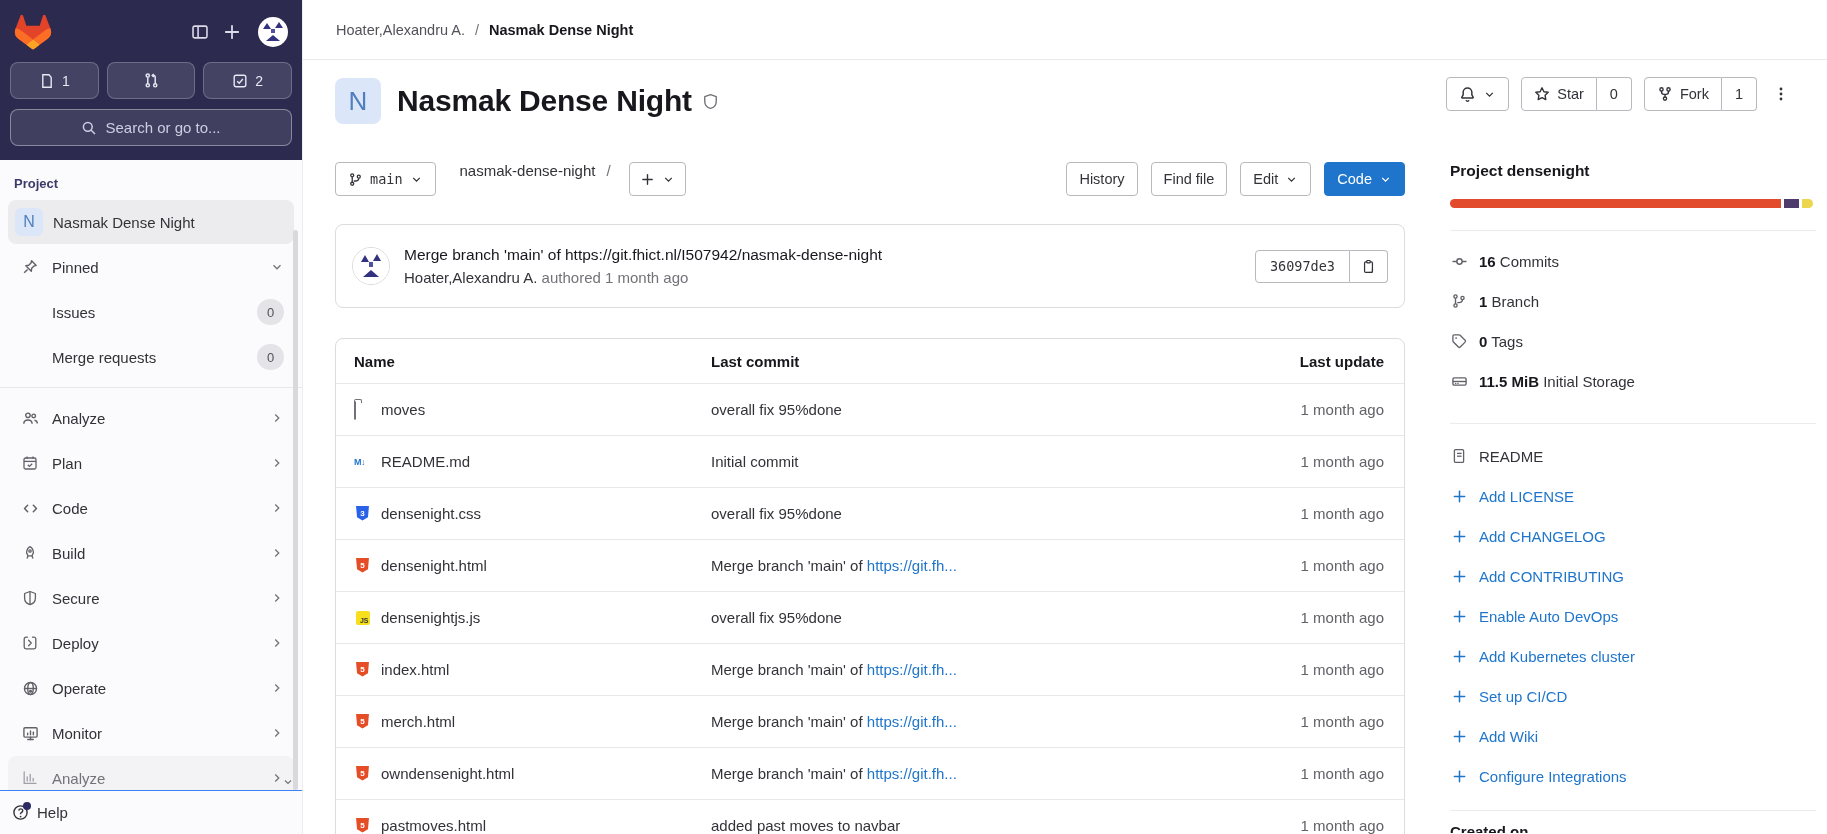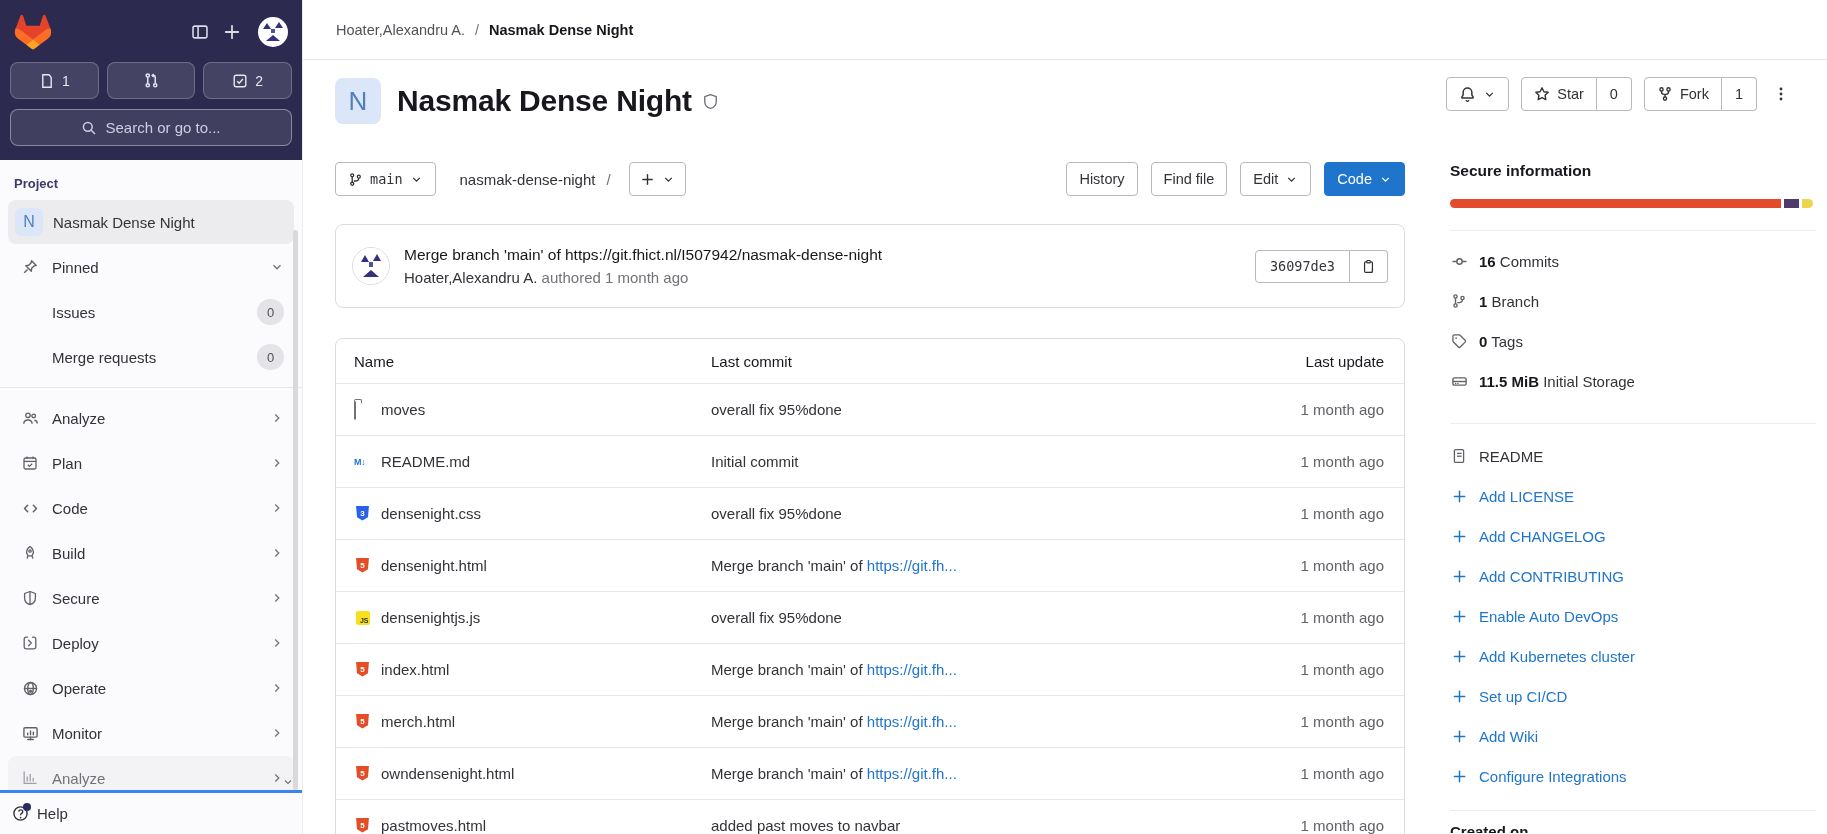--- a/index.html
+++ b/index.html
@@ -38,21 +38,21 @@
     font-size:13px; display:flex; align-items:center; justify-content:center; padding:0 8px; }
   .chev { color:#737278; }
   .proj-badge { width:28px; height:28px; border-radius:6px; background:#dbe7f8; color:#4f7fbe;
     font-size:16px; display:flex; align-items:center; justify-content:center; margin-left:-3px; }
   .sb-divider { border:none; border-top:1px solid #e7e7ea; margin:8px 0; }
   .sb-item.muted { background:#f3f3f6; color:#737278; }
   .sb-item.muted .ic { color:#a0a0a6; }
   .sb-scrollbar { position:absolute; right:4px; top:30px; width:5px; height:560px;
     background:#d9d9dd; border-radius:3px; }
   .sb-scroll-chev { position:absolute; right:8px; bottom:46px; color:#737278; }
-  .sb-help { position:absolute; left:0; bottom:0; width:100%; height:44px; border-top:3px solid #3b82f6;
+  .sb-help { position:absolute; left:0; bottom:0; width:100%; height:44px; border-top:1px solid #3b82f6;
     display:flex; align-items:center; padding:0 12px; gap:8px; font-size:15px; background:#fbfafd; cursor:pointer; }
   .help-ic { position:relative; color:#333238; }
   .help-dot { position:absolute; right:-2px; top:-2px; width:8px; height:8px; border-radius:50%; background:#2b2a63; }
 
   
   .top-strip { position:absolute; left:303px; right:0; top:0; height:60px;
     border-bottom:1px solid #e9e9ec; display:flex; align-items:center; padding-left:33px;
     font-size:14.5px; background:#fff; }
   .crumb-parent { color:#535158; cursor:pointer; }
   .crumb-sep { color:#737278; margin:0 10px; }
@@ -70,21 +70,21 @@
   .btn { height:34px; border:1px solid #b9b8bd; background:#fff; border-radius:4px; color:#333238;
     font-size:14.5px; display:flex; align-items:center; gap:7px; padding:0 12px; cursor:pointer;
     font-family:"Liberation Sans",sans-serif; }
   .btn-group { display:flex; align-items:stretch; }
   .btn-group .btn { border-radius:4px 0 0 4px; }
   .btn-group .seg { border:1px solid #b9b8bd; border-left:none; border-radius:0 4px 4px 0;
     background:#fff; display:flex; align-items:center; padding:0 13px; font-size:14.5px; cursor:pointer; }
   .kebab-btn { border:none; background:transparent; padding:0 4px; height:34px; display:flex;
     align-items:center; cursor:pointer; color:#333238; }
 
-  .toolbar { display:flex; align-items:center; margin-top:37px; }
+  .toolbar { display:flex; margin-top:37px; }
   .branch-btn { font-family:"DejaVu Sans Mono","Liberation Mono",monospace; font-size:13.5px; }
   .repo-path { margin-left:24px; font-size:15px; color:#333238; }
   .repo-path .slash { color:#737278; margin-left:7px; }
   .plus-btn { margin-left:18px; padding:0 10px; }
   .toolbar-spacer { flex:1; }
   .toolbar-right { display:flex; gap:13px; }
   .btn-primary { background:#1f75cb; border-color:#1f75cb; color:#fff; }
 
   .commit-card { margin-top:28px; height:84px; border:1px solid #dcdcde; border-radius:8px;
     display:flex; align-items:center; padding:0 16px; }
@@ -98,21 +98,21 @@
   .hash-group { display:flex; align-items:stretch; height:33px; }
   .hash-box { border:1px solid #b9b8bd; border-radius:4px 0 0 4px; display:flex; align-items:center;
     padding:0 14px; font-size:13.5px; color:#333238; background:#fff; }
   .copy-btn { border:1px solid #b9b8bd; border-left:none; border-radius:0 4px 4px 0; background:#fff;
     width:38px; display:flex; align-items:center; justify-content:center; cursor:pointer; color:#333238; }
 
   
   .file-table { margin-top:30px; border:1px solid #dcdcde; border-radius:8px 8px 0 0; overflow:hidden; }
   .ft-row { display:flex; align-items:center; height:52px; border-top:1px solid #e8e8ea;
     font-size:15px; }
-  .ft-header { height:44px; border-top:none; font-weight:400; color:#18171d; font-size:15px; }
+  .ft-header { height:44px; border-top:none; font-weight:700; color:#18171d; font-size:15px; }
   .col-name { width:375px; padding-left:18px; display:flex; align-items:center; gap:10px; }
   .col-commit { flex:1; }
   .col-updated { width:190px; text-align:right; padding-right:20px; color:#626168; }
   .file-name { color:#333238; cursor:pointer; }
   .commit-link-tail { color:#1f75cb; cursor:pointer; }
   .ft-row .col-commit span { cursor:pointer; }
 
   
   .fic { width:17px; height:16px; position:relative; flex:none; }
   .fic-folder { width:15px; height:11px; border:1.4px solid #737278; border-radius:2px; margin-top:3px; }
@@ -683,21 +683,21 @@
           </span>
           <span class="file-name">pastmoves.html</span>
         </div>
       <div class="col-commit"><span>added past moves to navbar</span><span class="commit-link-tail"></span></div>
       <div class="col-updated">1 month ago</div>
     </div>
   </div>
 </main>
 
 <aside class="right-panel">
-  <div class="rp-title">Secure information</div>
+  <div class="rp-title">Project densenight</div>
   <div class="lang-bar">
       <span class="lang-seg" style="width: 91%; background: rgb(227, 75, 45);"></span>
       <span class="lang-seg" style="width: 4%; background: rgb(79, 59, 107);"></span>
       <span class="lang-seg" style="width: 3%; background: rgb(236, 214, 77);"></span>
     </div>
   <hr class="rp-divider">
 
   <div class="rp-stats">
     <div class="rp-stat">
       <span class="ic">

